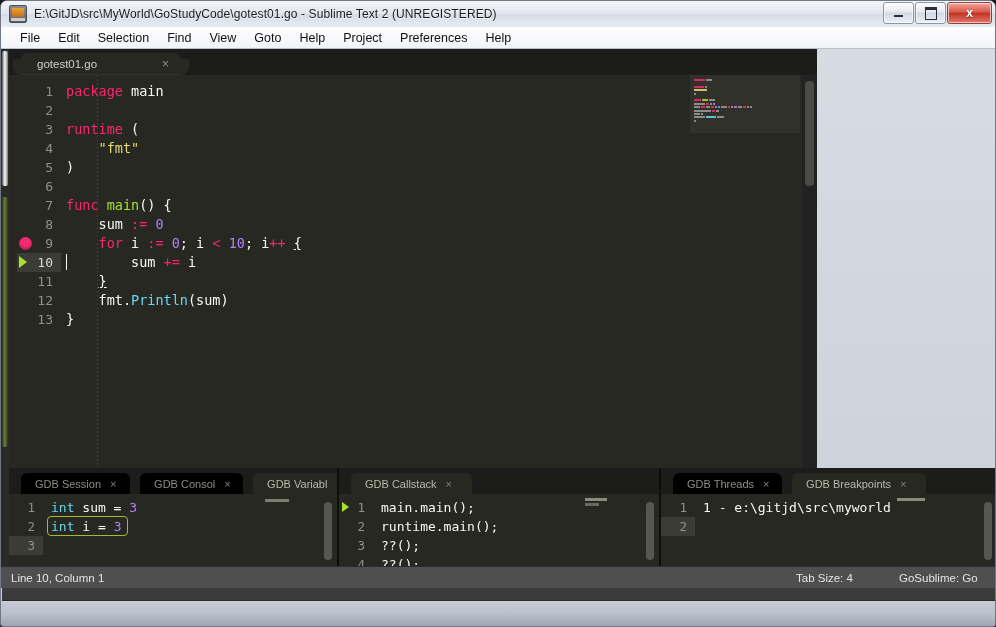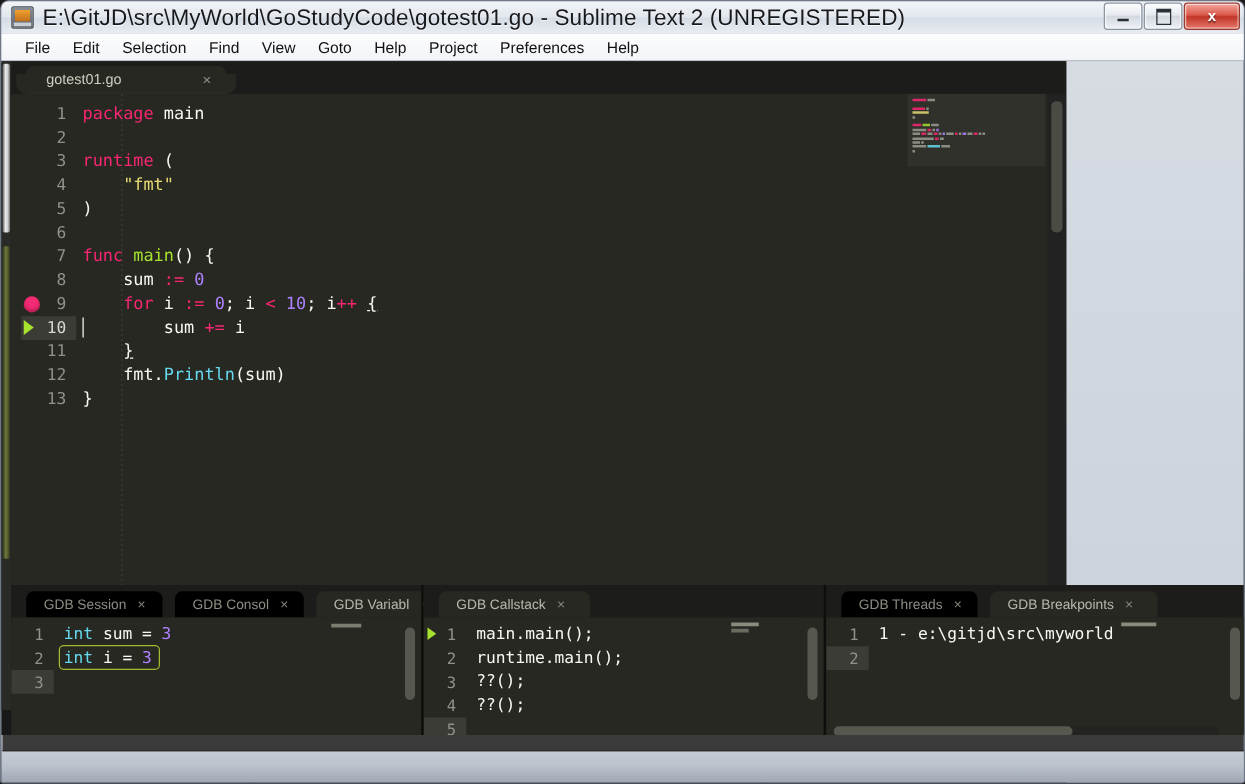--- a/index.html
+++ b/index.html
@@ -37,21 +37,21 @@
   }
   .tb-icon:after{
     content:""; position:absolute; left:2px; top:2px; right:2px; bottom:5px;
     background: linear-gradient(180deg,#f0a030,#c2701a);
   }
   .tb-icon:before{
     content:""; position:absolute; left:1px; bottom:1px; right:1px; height:3px;
     background:#c9ced4;
   }
   .tb-title {
-    font-size:18px; color:#17191c; letter-spacing:0.1px;
+    font-size:12px; color:#17191c; letter-spacing:0.1px;
     text-shadow: 0 1px 0 rgba(255,255,255,.75);
     white-space:nowrap;
   }
   .tb-buttons{
     position:absolute; right:5px; top:1px; display:flex; gap:0;
     align-items:center;
   }
   .tbtn{
     width:29px; height:20px; margin-left:1px;
     border:1px solid #8d96a3; border-radius:3px;
@@ -82,21 +82,20 @@
   }
   .menuitem{
     font-size:12.5px; color:#111; padding:2px 9px; white-space:nowrap;
     cursor:default;
   }
 
   
   .sublime{
     position:absolute; left:0; top:48px; width:816px; height:579px;
     background:#181818;
-    padding-left:36px;
   }
 
   
   .left-strip{
     position:absolute; left:0; top:0; width:8px; height:519px;
     background:#2a2b26;
   }
   .left-strip-thumb{
     position:absolute; left:1px; top:2px; width:6px; height:135px;
     background: linear-gradient(90deg,#555,#e9e9e9 40%,#cfcfcf 70%,#6a6a6a);
@@ -523,19 +522,24 @@
         </div>
       </div>
     </div>
 
     <div class="gdbbar">
       <span class="lbl">GDB</span>
       <input class="gdbinput" type="text" placeholder="" style="">
     </div>
   </div>
 
+  <div class="statusbar">
+    <span class="st-left">Line 10, Column 1</span>
+    <span class="st-tab">Tab Size: 4</span>
+    <span class="st-syntax">GoSublime: Go</span>
+  </div>
 
   <div class="watermark">http://blog.csdn.net/luanNeo</div>
 
   <div class="bottom-edge">
     <div class="bottom-inner"></div>
   </div>
 </div>
 
 </body></html>

